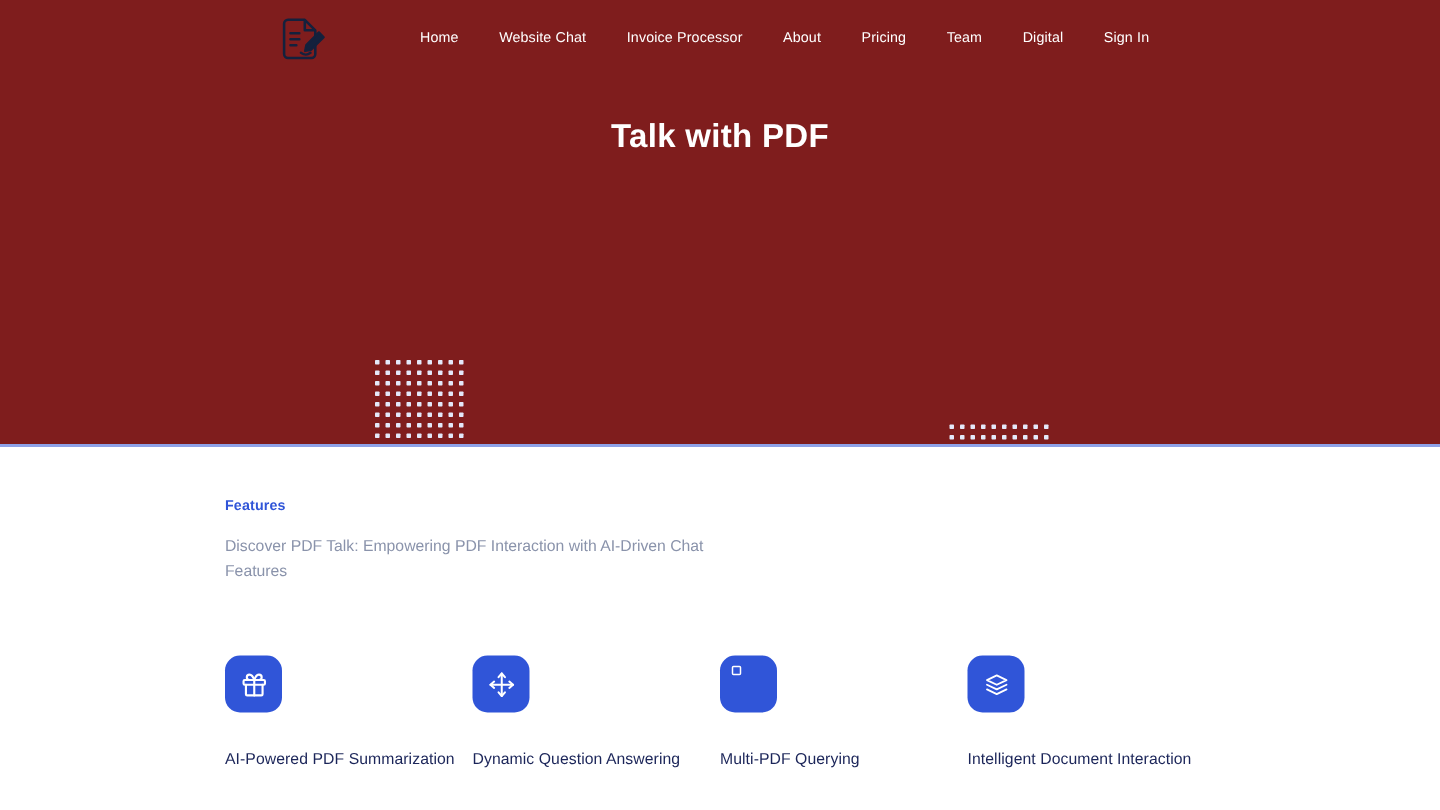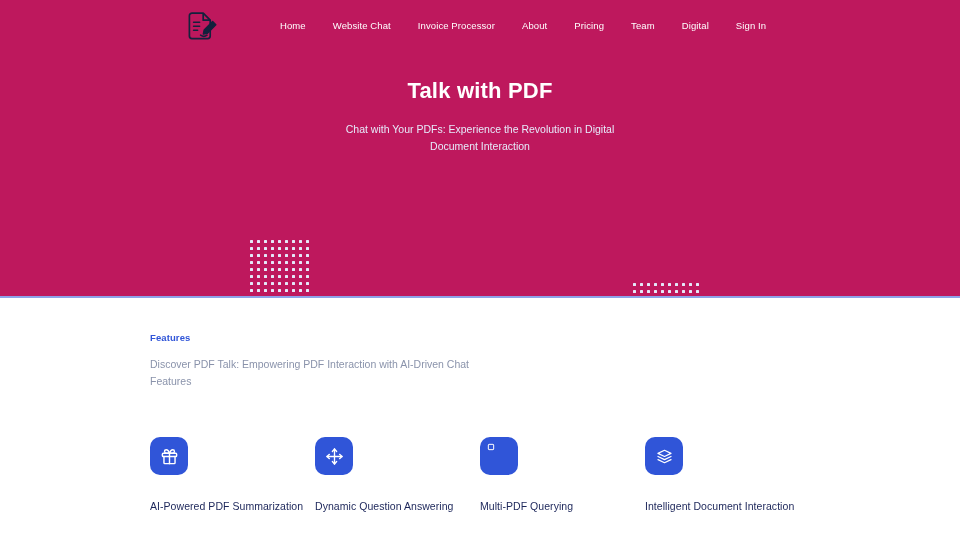--- a/index.html
+++ b/index.html
@@ -9,21 +9,21 @@
     background: #ffffff;
     font-family: "Liberation Sans", sans-serif;
   }
   .page { position: relative; width: 960px; height: 540px; overflow: hidden; }
 
   
   .hero {
     position: relative;
     width: 960px;
     height: 296px;
-    background: #be185d;
+    background: #7f1d1d;
     overflow: hidden;
   }
   .hero-underline {
     position: absolute;
     left: 0; top: 296px;
     width: 960px; height: 2px;
     background: #8ea2e8;
   }
 
   
@@ -190,21 +190,20 @@
         <a class="nav-link">Invoice Processor</a>
         <a class="nav-link">About</a>
         <a class="nav-link">Pricing</a>
         <a class="nav-link">Team</a>
         <a class="nav-link">Digital</a>
         <a class="nav-link">Sign In</a>
       </div>
     </nav>
 
     <h1 class="hero-title">Talk with PDF</h1>
-    <p class="hero-sub">Chat with Your PDFs: Experience the Revolution in Digital Document Interaction</p>
 
 
     <div class="dots" id="dots-left">
         <span class="dot"></span>
         <span class="dot"></span>
         <span class="dot"></span>
         <span class="dot"></span>
         <span class="dot"></span>
         <span class="dot"></span>
         <span class="dot"></span>

